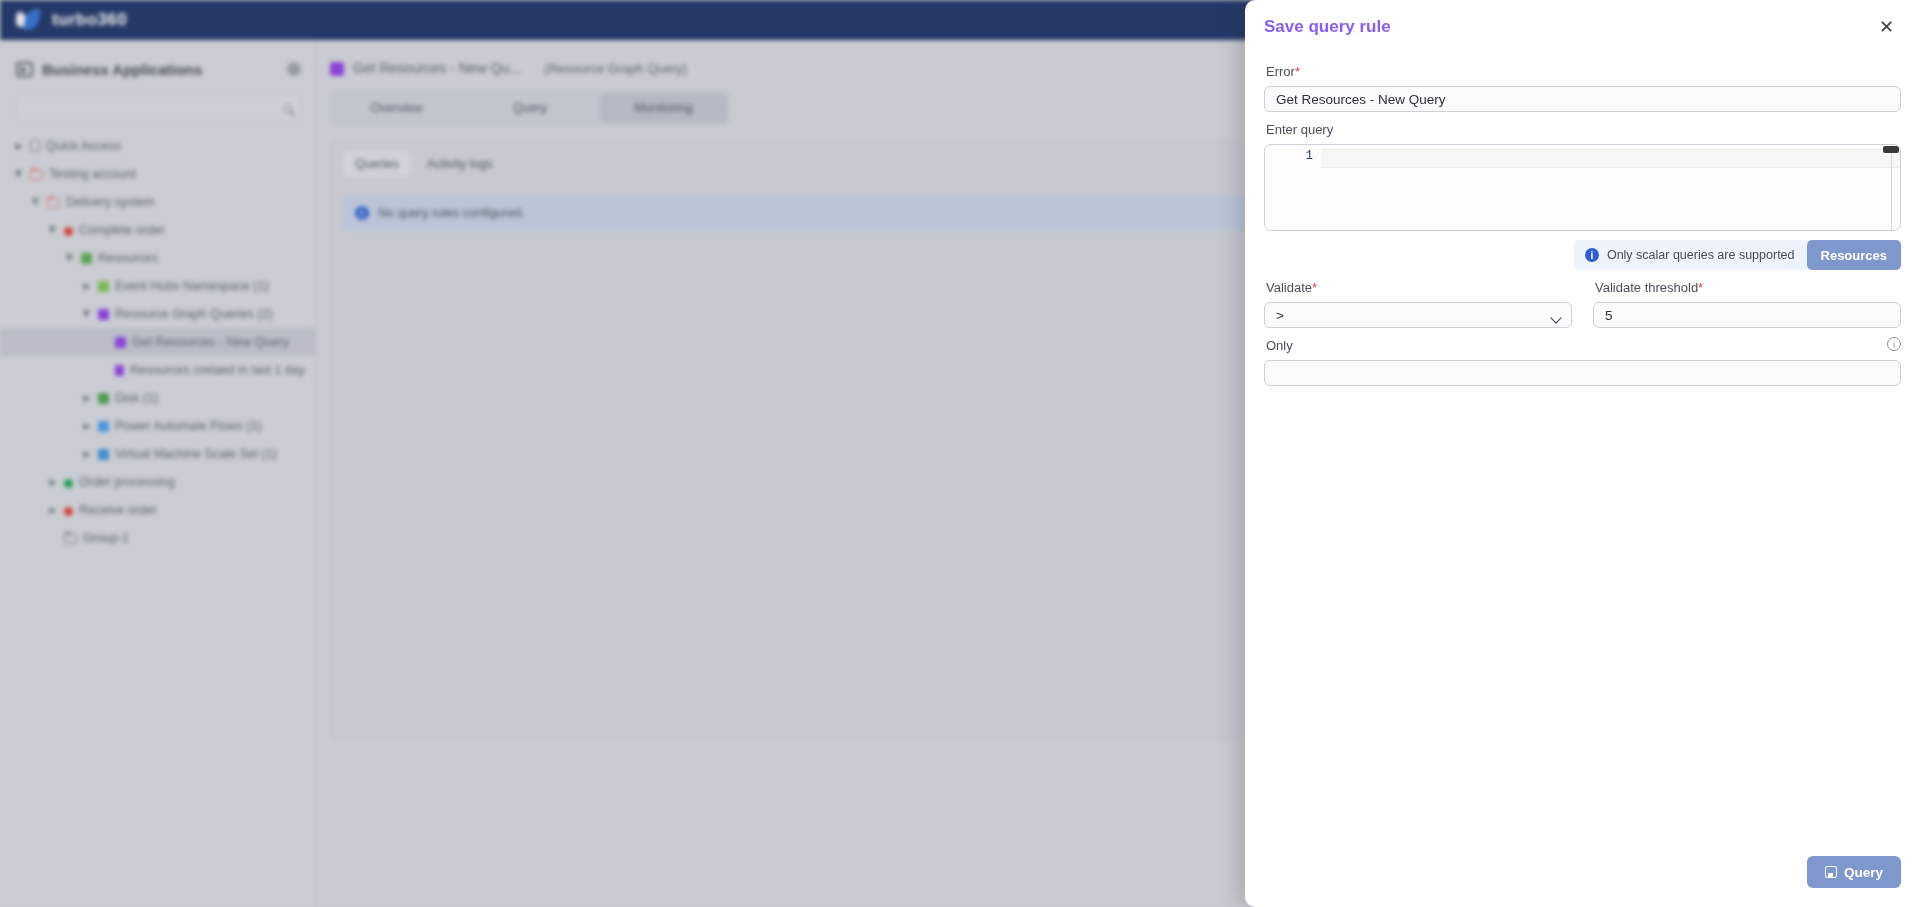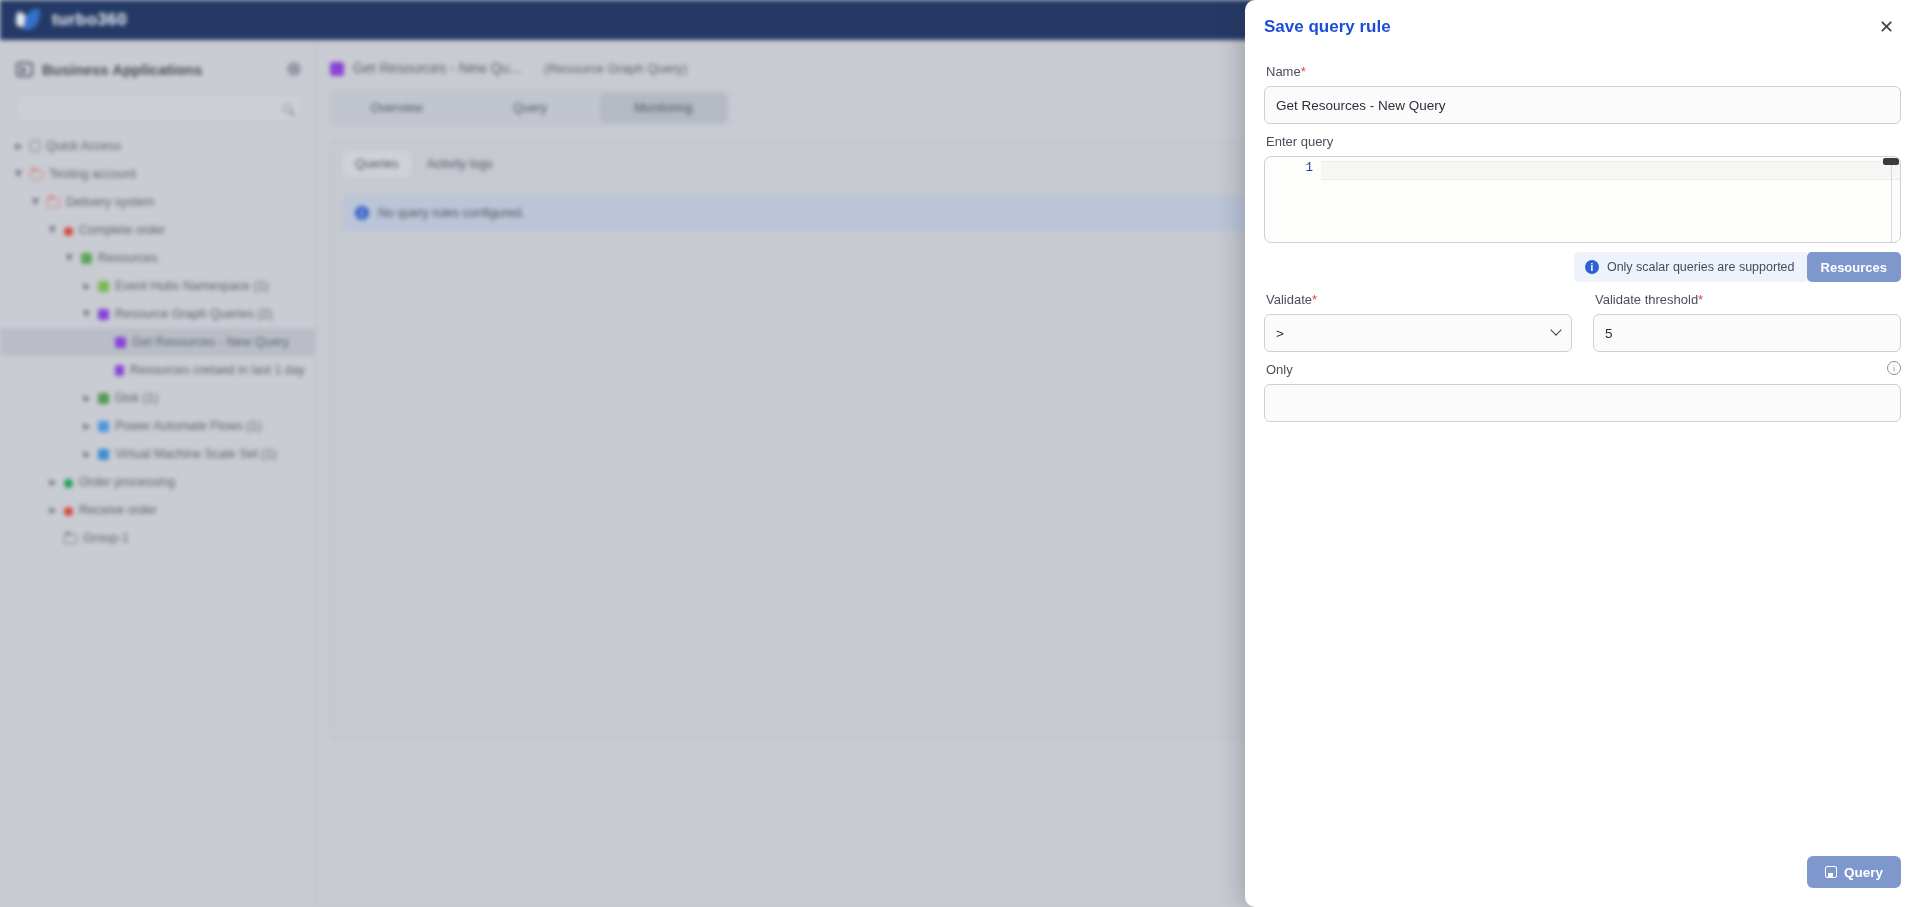--- a/index.html
+++ b/index.html
@@ -166,32 +166,32 @@
     position: absolute; top: 0; right: 0; width: 675px; height: 907px;
     background: #ffffff;
     border-radius: 10px 0 0 10px;
     box-shadow: -6px 0 22px rgba(40,45,60,0.22);
     display: flex; flex-direction: column;
   }
   .modal-head {
     display: flex; align-items: center; justify-content: space-between;
     padding: 16px 22px 10px 19px;
   }
-  .modal-title { font-size: 17px; font-weight: 700; color: #1d4ed8; }
+  .modal-title { font-size: 17px; font-weight: 700; color: #8b5cf6; }
   .modal-close {
     font-size: 18px; color: #3d424e; line-height: 1; padding: 2px 4px;
   }
   .modal-body { padding: 6px 19px 0 19px; flex: 1; position: relative; }
 
   .fl {
     font-size: 13px; color: #4a4f5b; margin: 10px 0 7px 2px; display: block;
   }
   .req { color: #e2453c; font-size: 13px; }
   .inp {
-    width: 100%; height: 38px; border: 1px solid #cdd0d7; border-radius: 6px;
+    width: 100%; height: 26px; border: 1px solid #cdd0d7; border-radius: 6px;
     background: #fbfbfc; font-size: 13.5px; color: #2b303b;
     padding: 0 11px; font-family: "Liberation Sans", sans-serif;
     outline: none;
   }
   .editor {
     border: 1px solid #cdd0d7; border-radius: 7px; background: #fdfdfb;
     height: 87px; overflow: hidden; position: relative; display: flex;
   }
   .ed-gutter {
     width: 56px; flex: none; padding-top: 4px;
@@ -391,21 +391,21 @@
 
 <div class="modal">
   <div class="modal-head">
     <div class="modal-title">Save query rule</div>
     <div class="modal-close">✕</div>
   </div>
 
   <div class="modal-body">
 
     <label class="fl">
-      <span>Name</span><span class="req">*</span>
+      <span>Error</span><span class="req">*</span>
     </label>
     <input class="inp" value="Get Resources - New Query" style="">
 
     <label class="fl">Enter query</label>
     <div class="editor">
       <div class="ed-gutter">1</div>
       <div class="ed-lines">
         <div class="ed-active"></div>
         <div class="ed-vrule"></div>
       </div>

